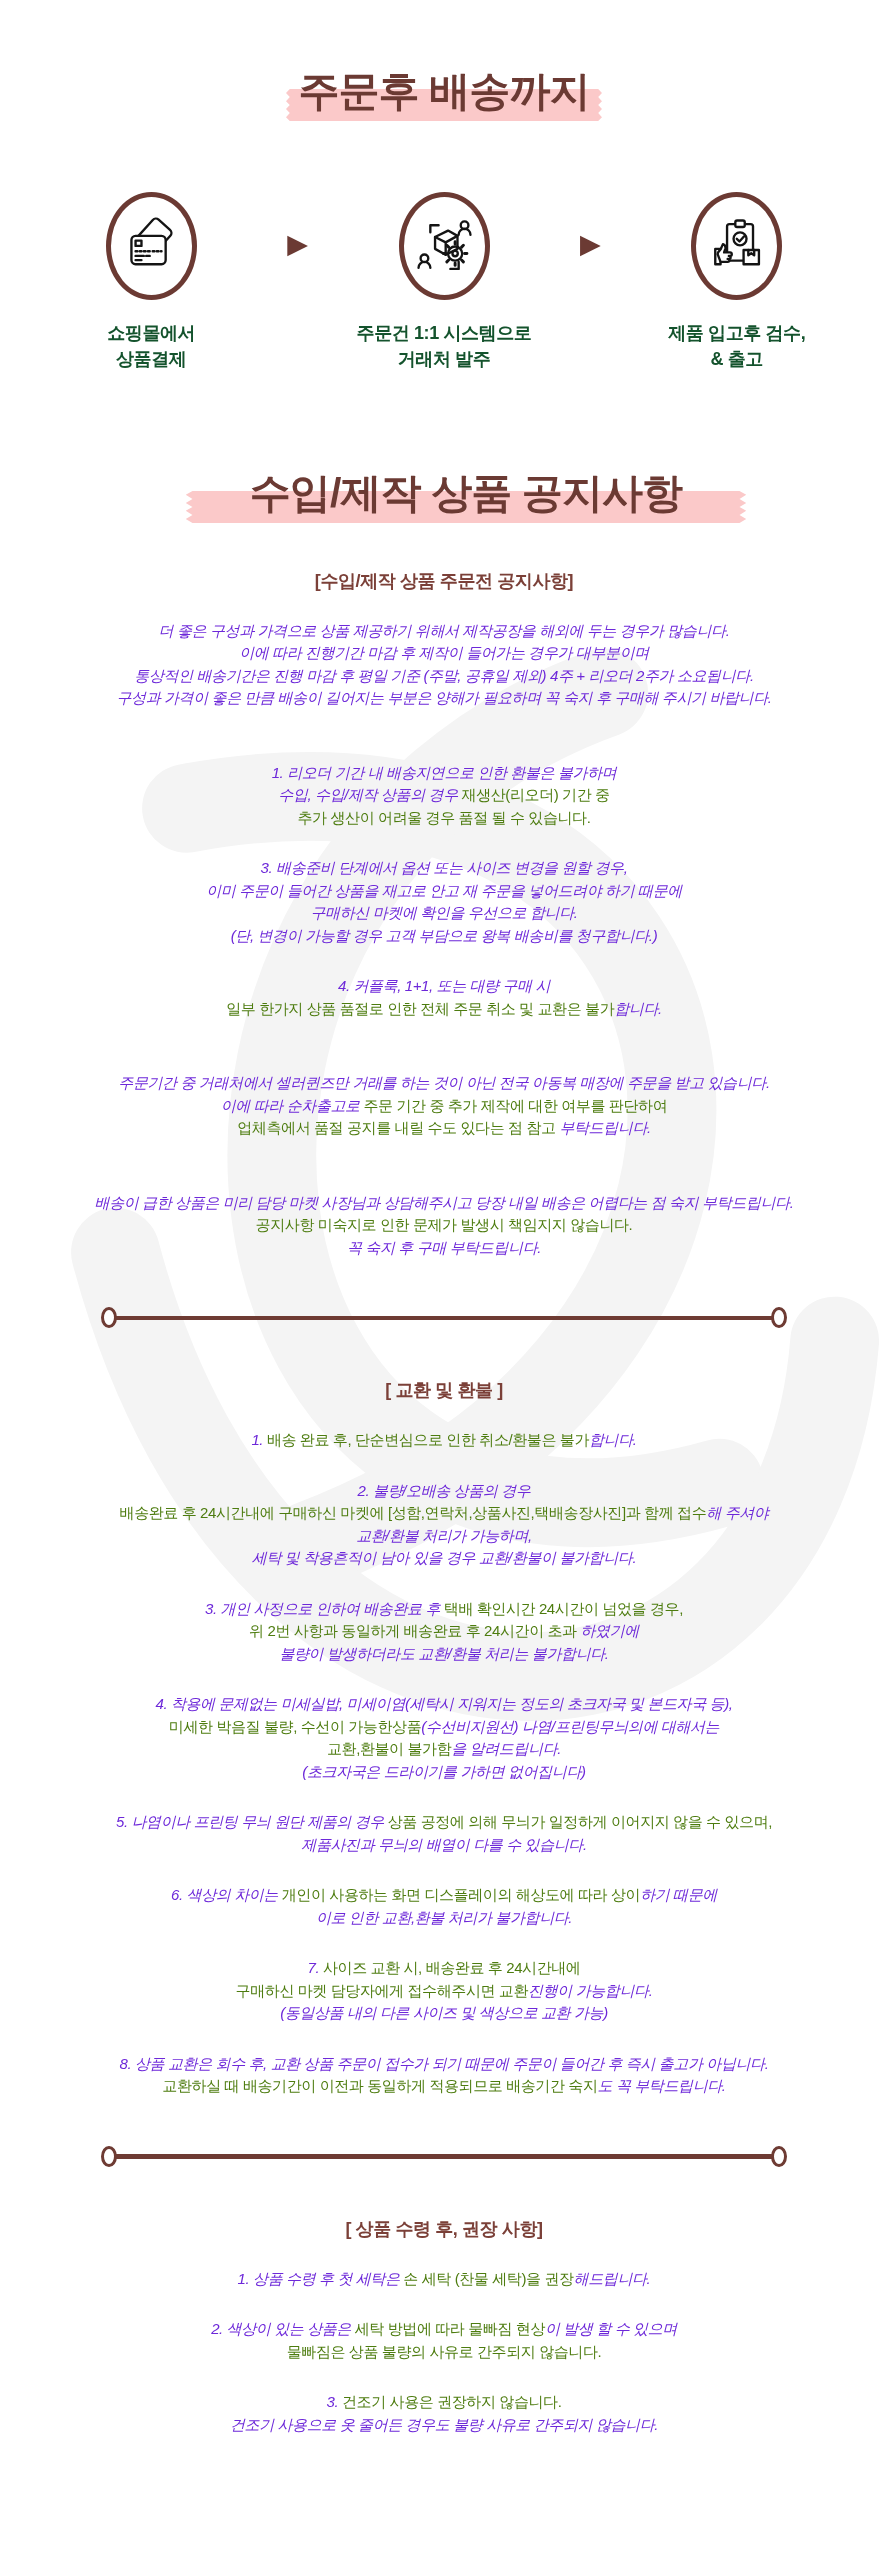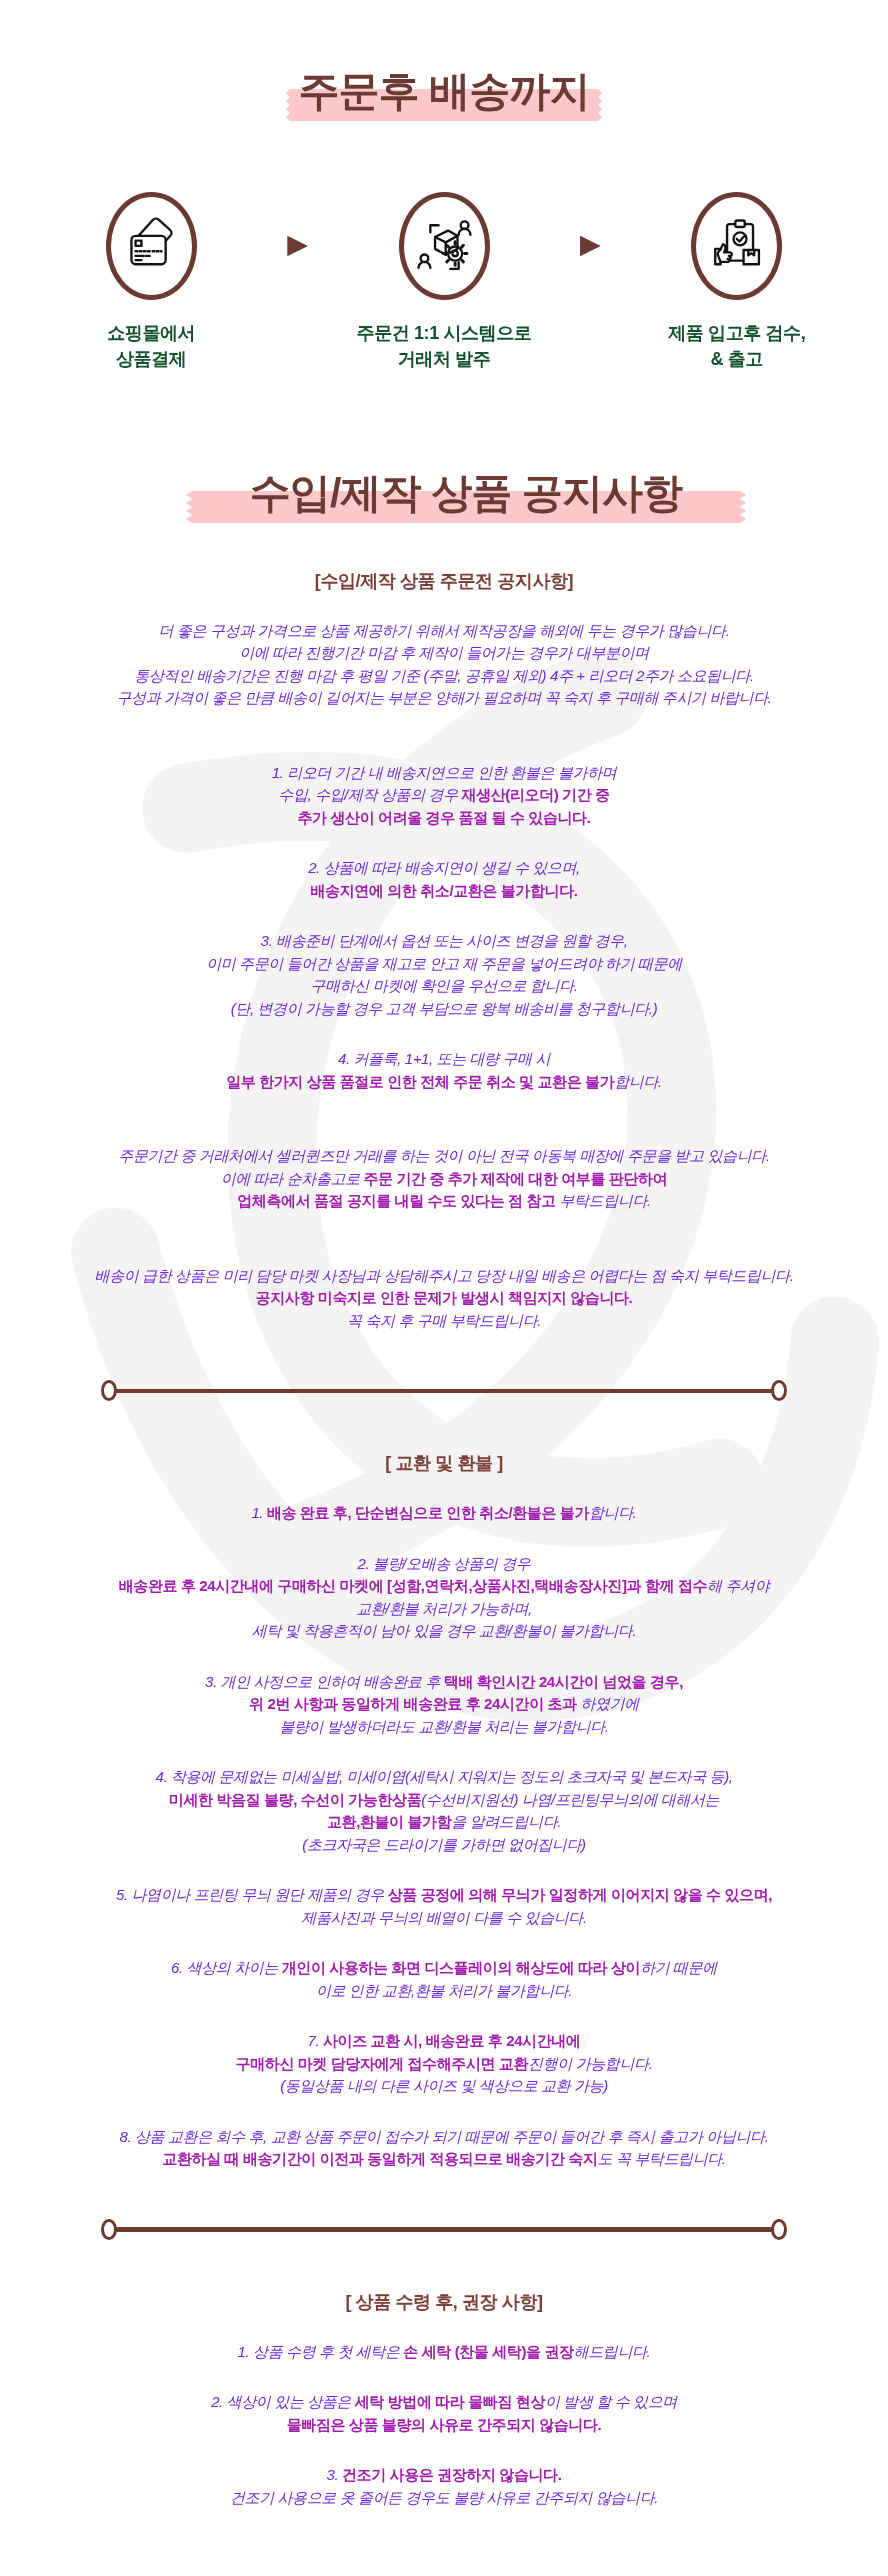--- a/index.html
+++ b/index.html
@@ -27,21 +27,21 @@
   .step-label{margin-top:19.5px;font-size:18px;font-weight:bold;color:#14532d;line-height:1.45;letter-spacing:-0.4px;}
   .arrow{align-self:flex-start;margin-top:39px;font-size:27px;color:#6b3a33;line-height:1;}
 
   
   .notice{margin-top:53px;padding-bottom:36px;}
   .sec-heading{font-size:18px;font-weight:bold;color:#7b4038;letter-spacing:-0.4px;margin:50px auto 27px;}
   .para{font-size:15px;color:#3d3d3d;line-height:1.5;letter-spacing:-0.4px;margin:0 auto 28px;max-width:799px;}
   .para.gap-lg{margin-top:52px;}
   .line{min-height:22px;}
   .seg-n{color:#6d28d9;font-style:italic;}
-  .seg-rb{color:#a21caf;font-weight:bold;}
+  .seg-rb{color:#4d7c0f;font-weight:normal;}
 
   .divider{width:686px;margin:48px auto;display:flex;align-items:center;}
   .divider .ring{width:9.8px;height:15px;border:3.6px solid #6e3b33;border-radius:50%;flex:0 0 auto;background:#fff;}
   .divider .bar{flex:1;height:4.4px;background:#6e3b33;margin:0 -0.9px;}
 </style>
 </head>
 <body>
 
 <div class="page">
 
@@ -135,24 +135,20 @@
           <div class="line"><span class="seg-n">이에 따라 진행기간 마감 후 제작이 들어가는 경우가 대부분이며</span></div>
           <div class="line"><span class="seg-n">통상적인 배송기간은 진행 마감 후 평일 기준 (주말, 공휴일 제외) 4주 + 리오더 2주가 소요됩니다.</span></div>
           <div class="line"><span class="seg-n">구성과 가격이 좋은 만큼 배송이 길어지는 부분은 양해가 필요하며 꼭 숙지 후 구매해 주시기 바랍니다.</span></div>
         </div>
         <div class="para gap-lg">
           <div class="line"><span class="seg-n">1. 리오더 기간 내 배송지연으로 인한 환불은 불가하며</span></div>
           <div class="line"><span class="seg-n">수입, 수입/제작 상품의 경우 </span><span class="seg-rb">재생산(리오더) 기간 중</span></div>
           <div class="line"><span class="seg-rb">추가 생산이 어려울 경우 품절 될 수 있습니다.</span></div>
         </div>
         <div class="para">
-          <div class="line"><span class="seg-n">2. 상품에 따라 배송지연이 생길 수 있으며,</span></div>
-          <div class="line"><span class="seg-rb">배송지연에 의한 취소/교환은 불가합니다.</span></div>
-        </div>
-        <div class="para">
           <div class="line"><span class="seg-n">3. 배송준비 단계에서 옵션 또는 사이즈 변경을 원할 경우,</span></div>
           <div class="line"><span class="seg-n">이미 주문이 들어간 상품을 재고로 안고 재 주문을 넣어드려야 하기 때문에</span></div>
           <div class="line"><span class="seg-n">구매하신 마켓에 확인을 우선으로 합니다.</span></div>
           <div class="line"><span class="seg-n">(단, 변경이 가능할 경우 고객 부담으로 왕복 배송비를 청구합니다.)</span></div>
         </div>
         <div class="para">
           <div class="line"><span class="seg-n">4. 커플룩, 1+1, 또는 대량 구매 시</span></div>
           <div class="line"><span class="seg-rb">일부 한가지 상품 품절로 인한 전체 주문 취소 및 교환은 불가</span><span class="seg-n">합니다.</span></div>
         </div>
         <div class="para gap-lg">

